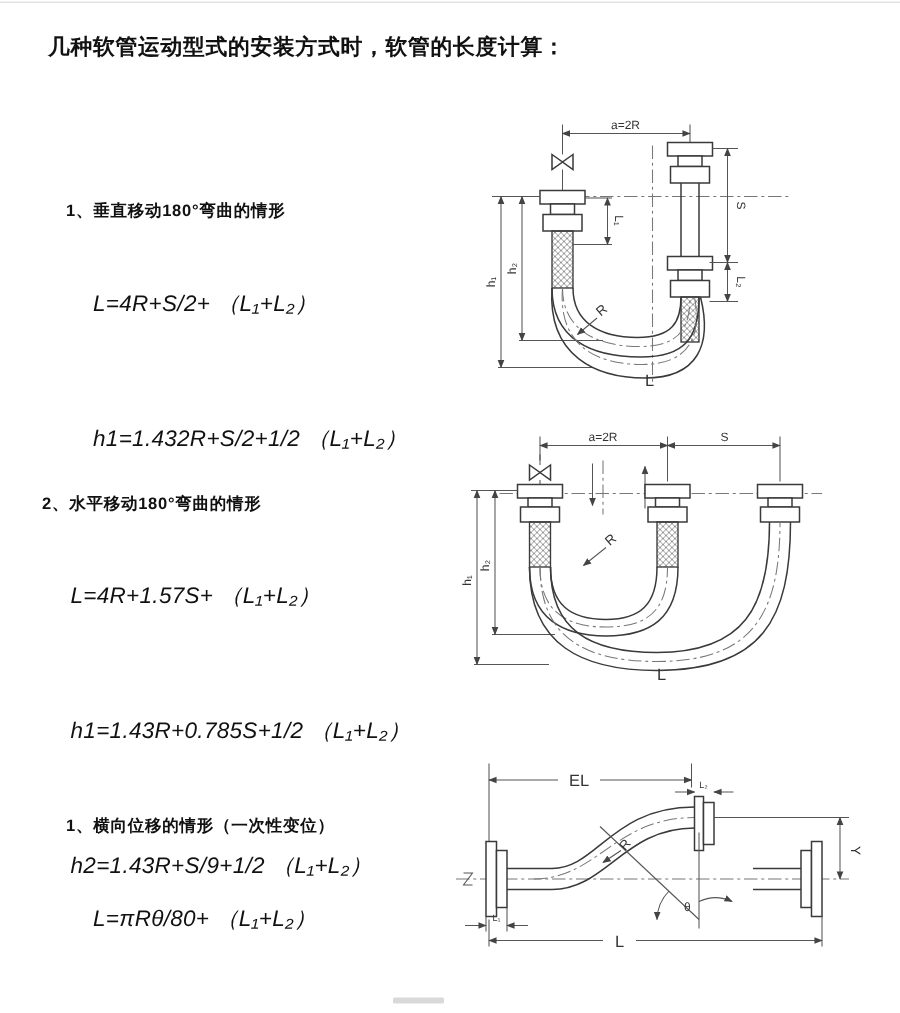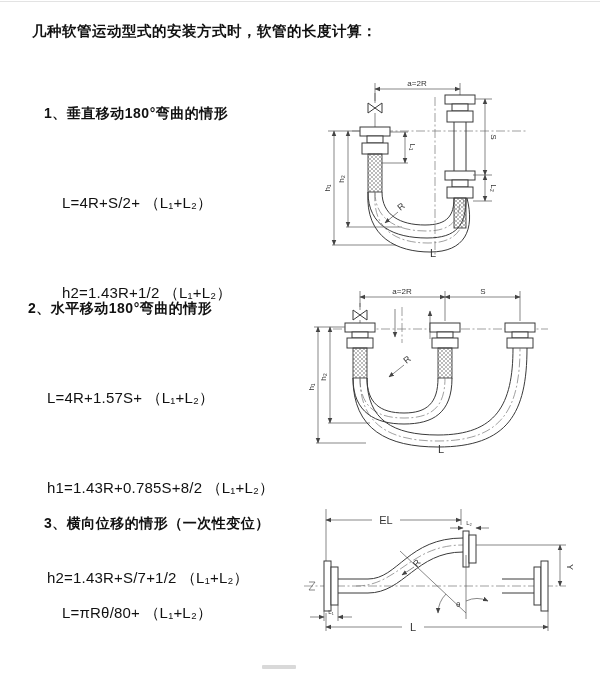--- a/index.html
+++ b/index.html
@@ -3,22 +3,22 @@
 <meta charset="utf-8">
 <style>
   html,body{margin:0;padding:0;background:#fff;}
   .page{
     position:relative;width:600px;height:675px;background:#ffffff;overflow:hidden;
     font-family:"Liberation Sans","DejaVu Sans",sans-serif;color:#111;
   }
   .top-rule{position:absolute;left:0;top:1px;width:600px;height:1px;background:#e3e3e3;}
   .edge-mark{position:absolute;left:262px;top:665px;width:34px;height:4px;background:#d9d9d9;border-radius:1px;}
   .doc-title{position:absolute;left:32px;top:22px;font-size:14.5px;font-weight:700;letter-spacing:0.5px;}
-  .sec-heading{position:absolute;font-size:14px;font-weight:700;letter-spacing:0.5px;}
-  .formulas{position:absolute;font-size:15px;font-weight:400;line-height:30px;letter-spacing:0.2px;white-space:pre;}
+  .sec-heading{position:absolute;font-size:11px;font-weight:700;letter-spacing:0.5px;margin-top:28px;}
+  .formulas{position:absolute;font-size:15px;font-weight:400;line-height:30px;letter-spacing:0.2px;white-space:pre;font-style:italic;}
   .formulas div{height:30px;}
   svg{position:absolute;overflow:visible;}
   svg text{font-family:"Liberation Sans","DejaVu Sans",sans-serif;fill:#333;}
   .thin{stroke:#555;stroke-width:0.7;fill:none;}
   .hose{stroke:#3a3a3a;stroke-width:1;fill:none;}
   .cl{stroke:#777;stroke-width:0.7;fill:none;stroke-dasharray:9 2.5 2 2.5;}
   .plate{fill:#ffffff;stroke:#3a3a3a;stroke-width:1;}
   .dimtxt{font-size:8px;}
   .biglab{font-size:11px;font-weight:400;}
 </style>
@@ -26,21 +26,21 @@
 <body>
 
 <div class="page">
   <div class="top-rule"></div>
 
   <div class="doc-title">几种软管运动型式的安装方式时，软管的长度计算：</div>
 
   <div class="sec-heading" style="left:44px;top:105px;">1、垂直移动180°弯曲的情形</div>
   <div class="formulas" style="left:62px;top:128px;">
     <div>L=4R+S/2+ （L₁+L₂）</div>
-    <div>h2=1.43R+1/2 （L₁+L₂）</div>
+    <div>h1=1.432R+S/2+1/2 （L₁+L₂）</div>
   </div>
 
   <svg style="left:310px;top:75px;" width="285" height="185" viewBox="0 0 285 185">
     <defs>
       <marker id="d1ar" viewBox="0 0 10 10" refX="9" refY="5" markerWidth="8" markerHeight="8" orient="auto-start-reverse">
         <path d="M0,1 L10,5 L0,9 z" fill="#444"></path>
       </marker>
       <pattern id="d1h" patternUnits="userSpaceOnUse" width="4" height="4">
         <path d="M0,4 L4,0 M0,0 L4,4" stroke="#777" stroke-width="0.5"></path>
       </pattern>
@@ -114,22 +114,22 @@
 
     <line class="thin" x1="88" y1="137" x2="75" y2="148" marker-end="url(#d1ar)"></line>
     <text x="93" y="134" font-size="9" transform="rotate(-40 93 134)" text-anchor="middle">R</text>
 
     <text class="biglab" x="123" y="182" text-anchor="middle">L</text>
   </svg>
 
   <div class="sec-heading" style="left:28px;top:300px;">2、水平移动180°弯曲的情形</div>
   <div class="formulas" style="left:47px;top:323px;">
     <div>L=4R+1.57S+ （L₁+L₂）</div>
-    <div>h1=1.43R+0.785S+8/2 （L₁+L₂）</div>
-    <div>h2=1.43R+S/7+1/2 （L₁+L₂）</div>
+    <div>h1=1.43R+0.785S+1/2 （L₁+L₂）</div>
+    <div>h2=1.43R+S/9+1/2 （L₁+L₂）</div>
   </div>
 
   <svg style="left:308px;top:285px;" width="290" height="170" viewBox="0 0 290 170">
     <defs>
       <marker id="d2ar" viewBox="0 0 10 10" refX="9" refY="5" markerWidth="8" markerHeight="8" orient="auto-start-reverse">
         <path d="M0,1 L10,5 L0,9 z" fill="#444"></path>
       </marker>
       <pattern id="d2h" patternUnits="userSpaceOnUse" width="4" height="4">
         <path d="M0,4 L4,0 M0,0 L4,4" stroke="#777" stroke-width="0.5"></path>
       </pattern>
@@ -191,21 +191,21 @@
       <path class="cl" d="M 52,93 C 52,140 82,156 130,156 C 194,156 212,124 212,63"></path>
       <path class="hose" d="M 45,93 C 45,145 80,162 130,162 C 200,162 219,128 219,63"></path>
     </g>
 
     <line class="thin" x1="96" y1="80" x2="81" y2="92" marker-end="url(#d2ar)"></line>
     <text x="101" y="77" font-size="9" transform="rotate(-40 101 77)" text-anchor="middle">R</text>
 
     <text class="biglab" x="133" y="168" text-anchor="middle">L</text>
   </svg>
 
-  <div class="sec-heading" style="left:44px;top:515px;">3、横向位移的情形（一次性变位）</div>
+  <div class="sec-heading" style="left:44px;top:515px;">1、横向位移的情形（一次性变位）</div>
   <div class="formulas" style="left:62px;top:538px;">
     <div>L=πRθ/80+ （L₁+L₂）</div>
     
     
   </div>
 
   <svg style="left:298px;top:505px;" width="300" height="135" viewBox="0 0 300 135">
     <defs>
       <marker id="d3ar" viewBox="0 0 10 10" refX="9" refY="5" markerWidth="8" markerHeight="8" orient="auto-start-reverse">
         <path d="M0,1 L10,5 L0,9 z" fill="#444"></path>

